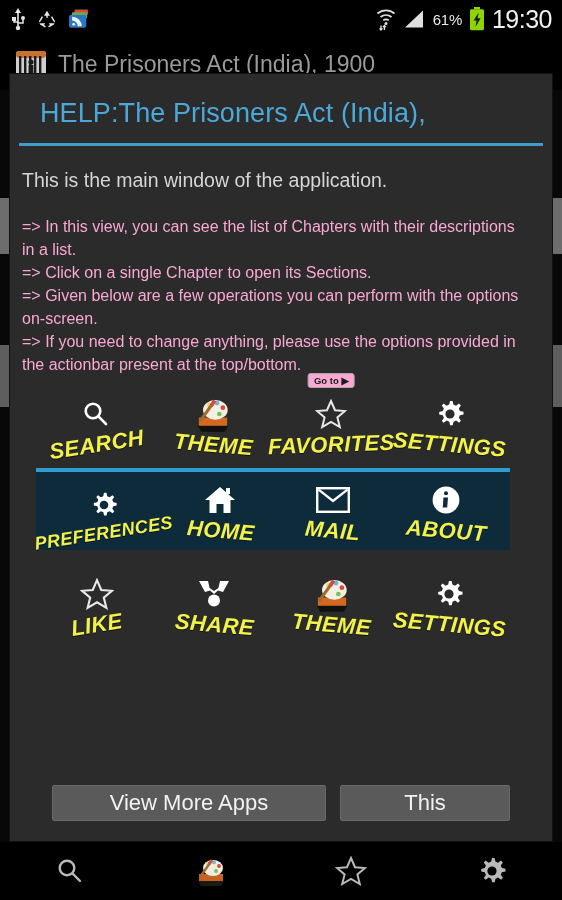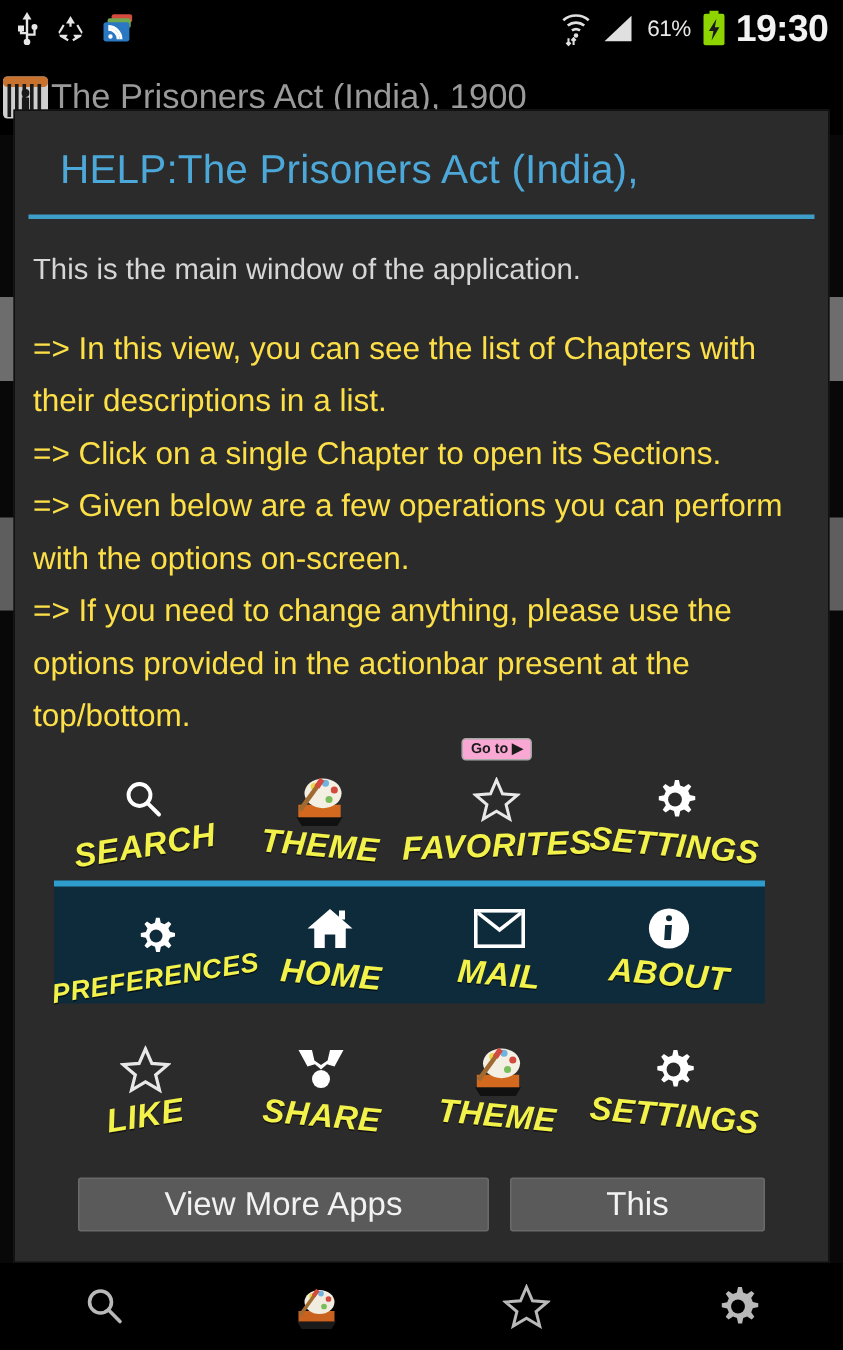--- a/index.html
+++ b/index.html
@@ -12,26 +12,26 @@
   #root { position: relative; width: 562px; height: 900px; background: #000; }
 
   
   .statusbar {
     position: absolute; left: 0; top: 0; width: 562px; height: 38px;
     background: #000; display: flex; align-items: center;
   }
   .sb-left { display: flex; align-items: center; gap: 11px; padding-left: 10px; }
   .sb-right { margin-left: auto; display: flex; align-items: center; gap: 7px; padding-right: 10px; justify-content: center; }
   .sb-pct { color: #e8e8e8; font-size: 15px; letter-spacing: -0.3px; }
-  .sb-clock { color: #f2f2f2; font-size: 25px; letter-spacing: -0.5px; font-weight: 700; }
+  .sb-clock { color: #f2f2f2; font-size: 25px; letter-spacing: -0.5px; font-weight: 400; }
 
   
   .app-actionbar {
     position: absolute; left: 0; top: 38px; width: 562px; height: 52px;
-    background: #000; display: flex; align-items: center; 
+    background: #000; display: flex; align-items: center; gap: 10px; padding-left: 14px;
   }
   .app-title { color: #9a9a9a; font-size: 23px; white-space: nowrap; }
   .bg-list {
     position: absolute; left: 0; top: 90px; width: 562px; height: 760px;
     background: #080808;
   }
   .bg-row-a {
     position: absolute; left: 0; top: 108px; width: 562px; height: 56px;
     background: #6d6d6d;
   }
@@ -61,21 +61,21 @@
   }
   .dlg-title-wrap { padding: 24px 30px 14px 30px; }
   .dlg-title {
     color: #4ca8d8; font-size: 27px; font-weight: 400; letter-spacing: 0.1px;
   }
   .dlg-divider { height: 3px; background: #3f9ec9; margin: 0 9px; }
   .dlg-body { flex: 1; padding: 22px 28px 0 12px; overflow: hidden; }
 
   .para { color: #d6d6d6; font-size: 19.5px; line-height: 25px; }
   .para-gap { height: 22px; }
-  .bullets { color: #fde047; font-size: 21px; line-height: 35px; }
+  .bullets { color: #f9a8d4; font-size: 16px; line-height: 23px; }
 
   
   .icon-row {
     display: flex; align-items: flex-end; justify-content: space-between;
     padding: 0 16px;
   }
   .icon-cell {
     width: 120px; height: 70px; position: relative;
     display: flex; flex-direction: column; align-items: center; justify-content: flex-end;
   }

